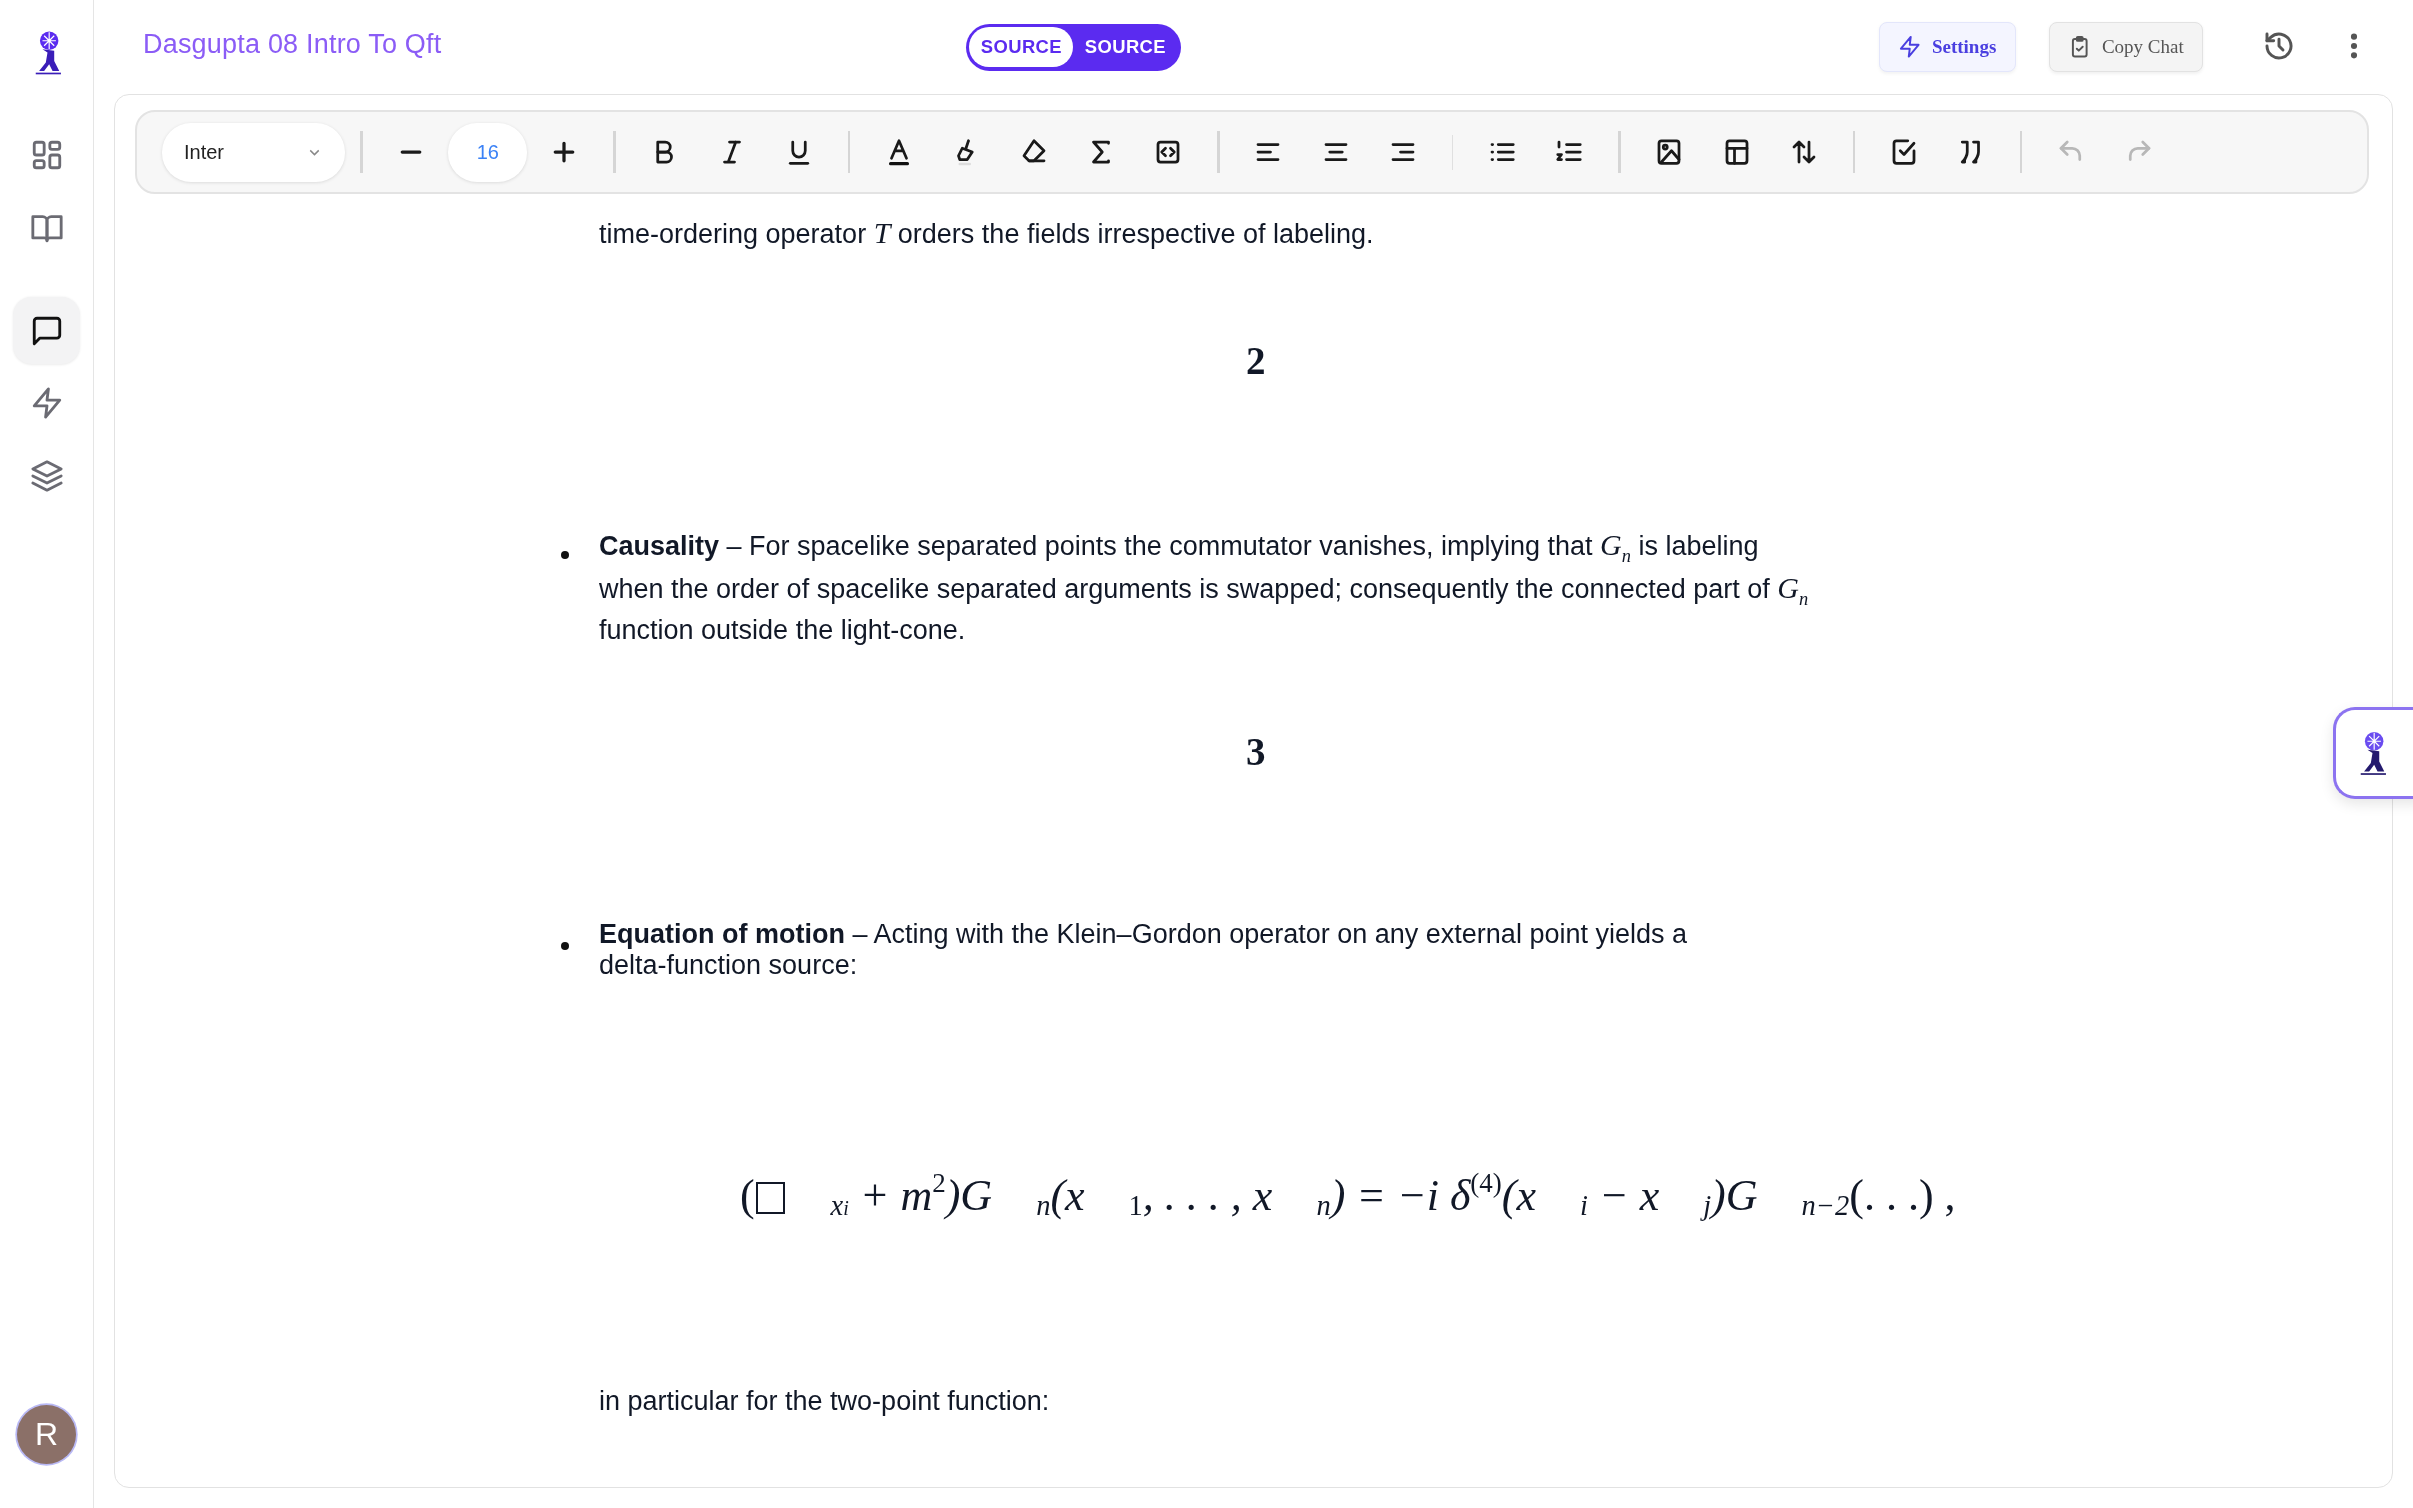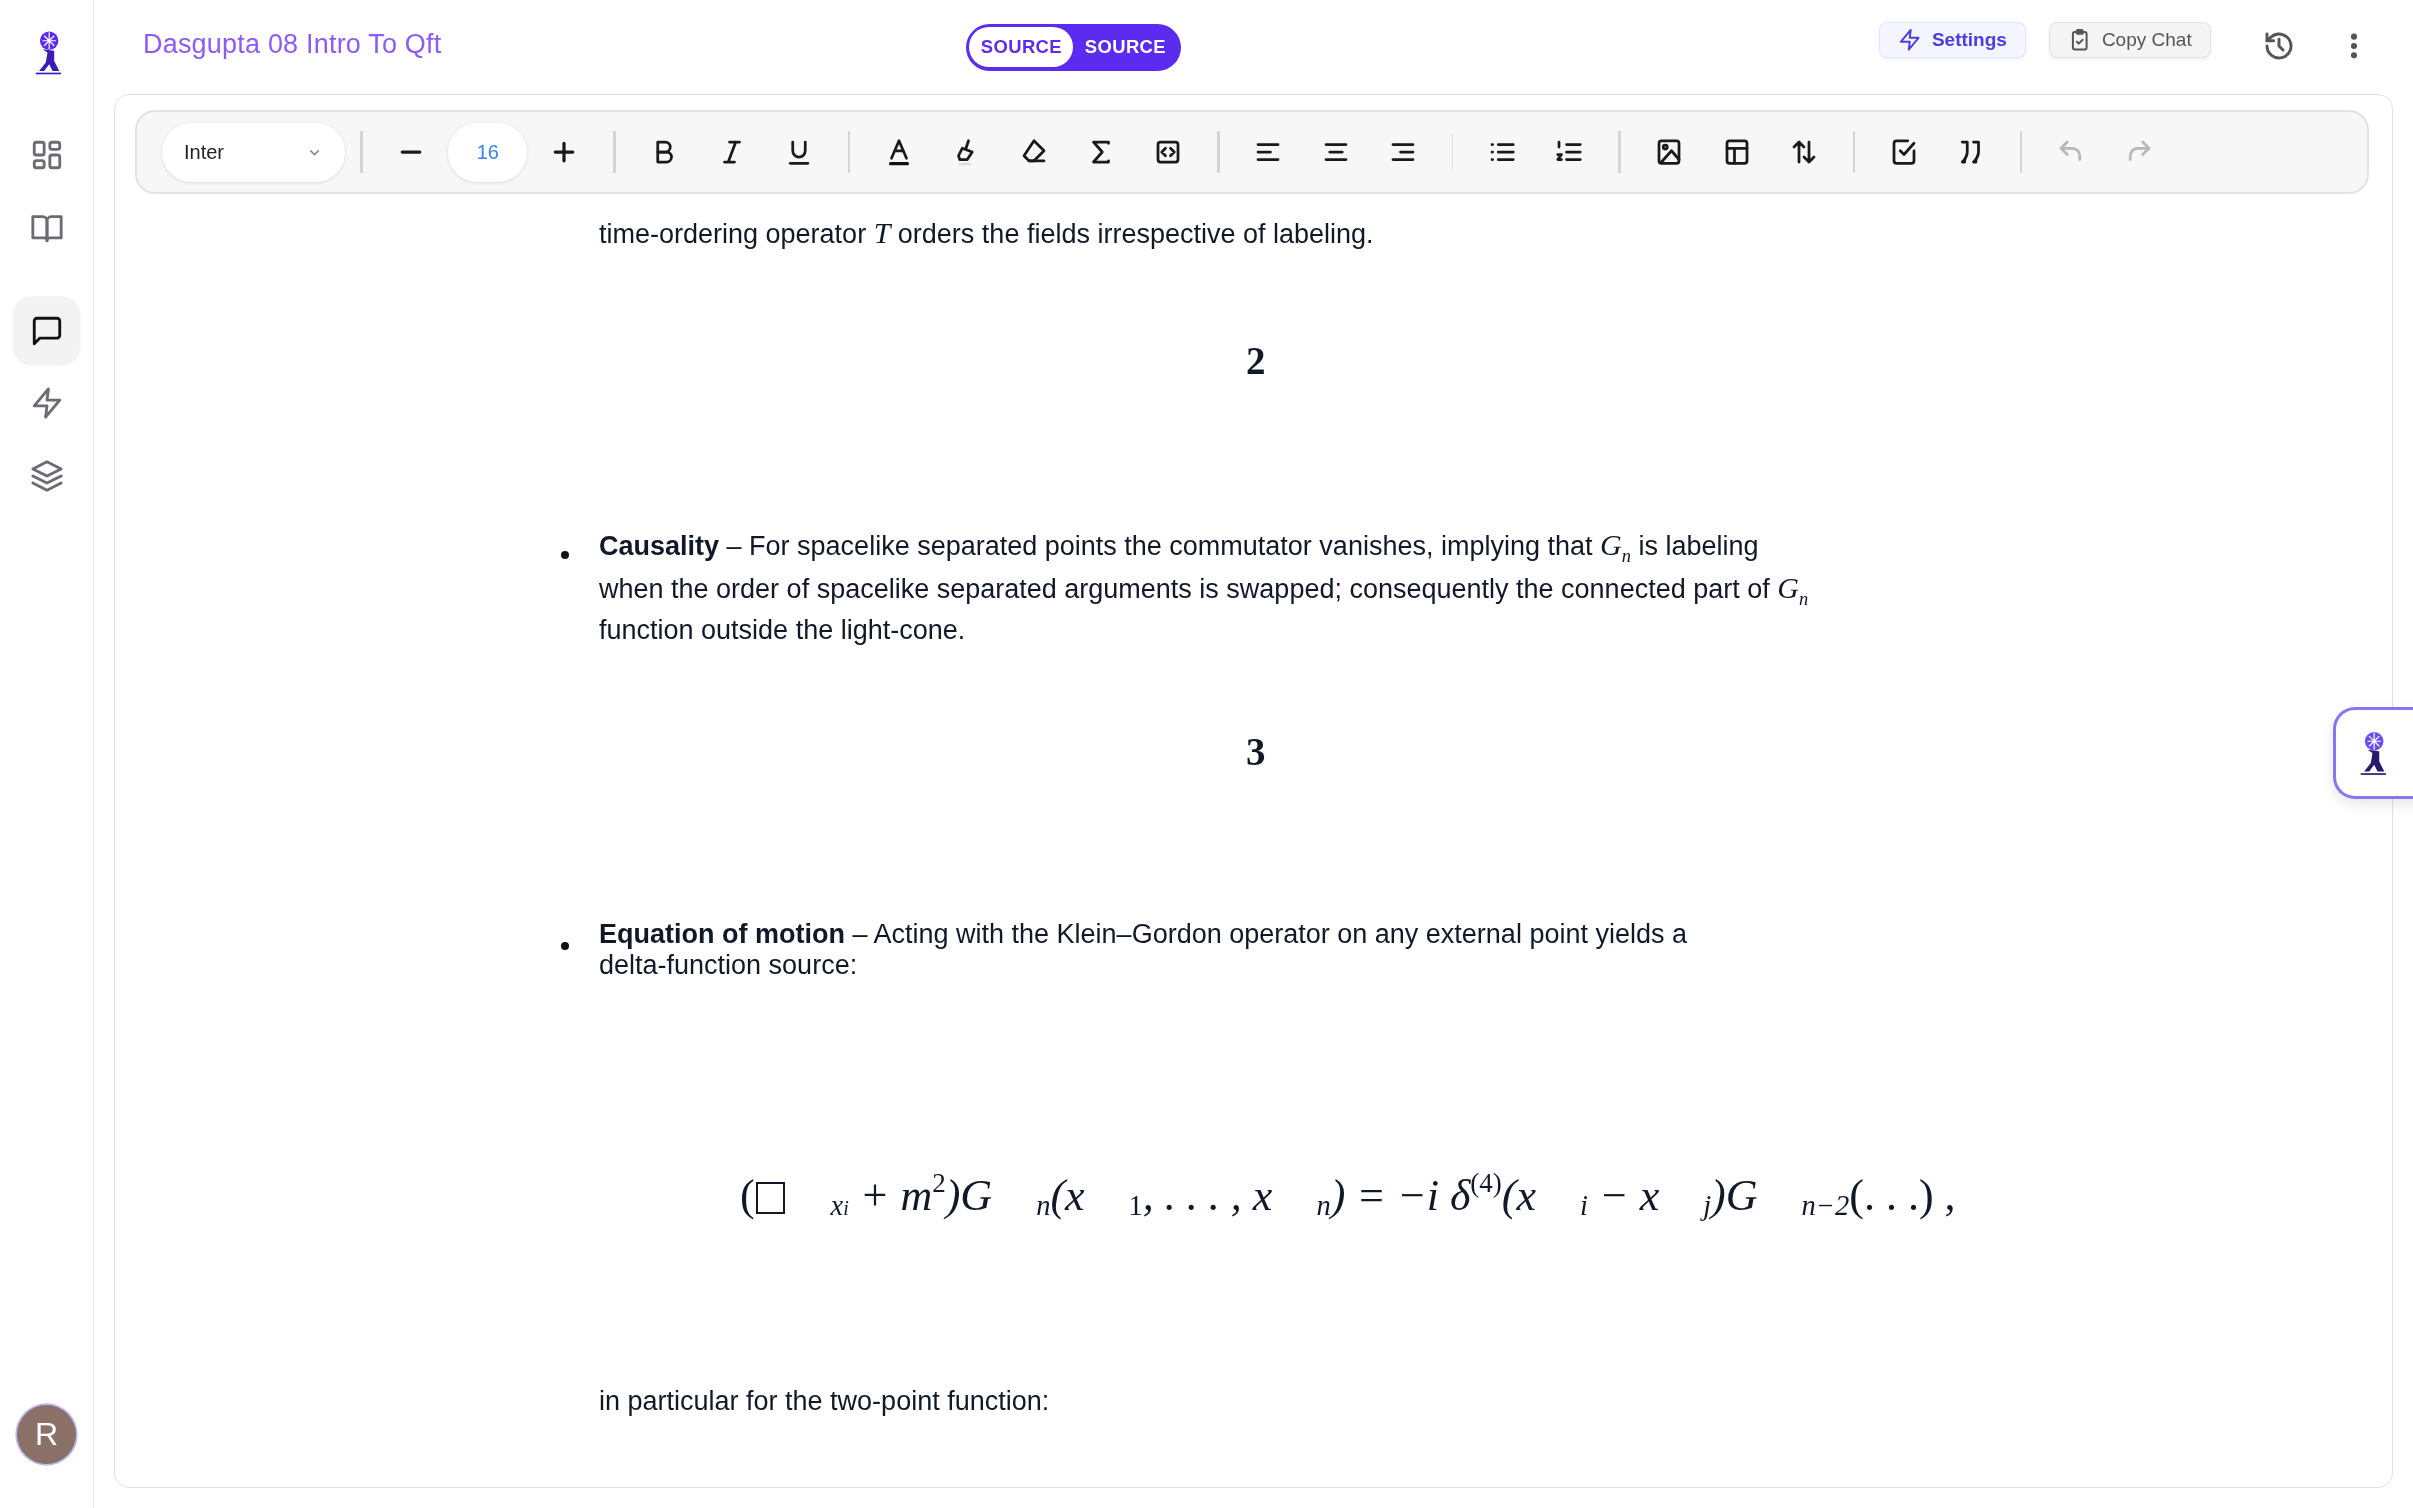--- a/index.html
+++ b/index.html
@@ -15,21 +15,21 @@
   .rail .nav-btn.active svg { stroke: #111; }
   .rail .avatar { position: absolute; left: 17px; top: 1405px; width: 59px; height: 59px; border-radius: 50%; background: #8b7068; color: #fff; font-size: 32px; display: flex; align-items: center; justify-content: center; box-shadow: 0 0 0 1.7px #b9b9f5; }
 
   
   .header { position: absolute; left: 94px; top: 0; right: 0; height: 94px; }
   .doc-title { position: absolute; left: 49px; top: 28.5px; font-size: 27px; color: #8b5cf6; letter-spacing: 0.2px; }
   .toggle { position: absolute; left: 872px; top: 23.5px; width: 215px; height: 47px; border-radius: 23.5px; background: #5b2bf0; padding: 3.4px; display: flex; }
   .toggle .seg { flex: 0 0 auto; height: 40px; border-radius: 20px; display: flex; align-items: center; justify-content: center; font-size: 18.4px; font-weight: bold; letter-spacing: 0.4px; }
   .toggle .seg.notes { width: 104px; background: #fff; color: #5b2bf0; }
   .toggle .seg.source { width: 104px; color: #fff; }
-  .hbtn { position: absolute; top: 22px; height: 36px; border-radius: 8px; display: flex; align-items: center; padding: 0 18.4px; font-size: 19px; gap: 10px; }
+  .hbtn { position: absolute; top: 22px; height: 50px; border-radius: 8px; display: flex; align-items: center; padding: 0 18.4px; font-size: 19px; gap: 10px; font-family: Liberation Serif, serif; }
   .hbtn.settings { left: 1785px; background: #f4f5ff; border: 1.7px solid #e3e6fb; color: #4a3fe0; box-shadow: 0 1.7px 3.4px rgba(0,0,0,0.05); font-weight: bold; }
   .hbtn.copy { left: 1955px; background: #f4f4f4; border: 1.7px solid #e2e2e2; color: #555; box-shadow: 0 1.7px 3.4px rgba(0,0,0,0.06); }
   .hbtn svg { width: 23.5px; height: 23.5px; fill: none; stroke: currentColor; stroke-width: 2; stroke-linecap: round; stroke-linejoin: round; }
   .hicon { position: absolute; top: 25px; width: 42px; height: 42px; display: flex; align-items: center; justify-content: center; }
   .hicon svg { width: 32px; height: 32px; fill: none; stroke: #555; stroke-width: 2.2; stroke-linecap: round; stroke-linejoin: round; }
 
   
   .editor { position: absolute; left: 114px; top: 94px; width: 2279px; height: 1394px; border: 1.7px solid #e2e2e2; border-radius: 15px; background: #fff; overflow: hidden; }
   .toolbar { position: absolute; left: 20px; top: 15px; width: 2234px; height: 84px; background: #f7f7f7; border: 2.5px solid #e3e3e3; border-radius: 20px; display: flex; align-items: center; padding-left: 25px; }
   .font-select { width: 183px; height: 59px; background: #fff; border-radius: 29px; box-shadow: 0 0.8px 3.4px rgba(0,0,0,0.12); display: flex; align-items: center; justify-content: space-between; padding: 0 22px; font-size: 20px; color: #222; }

